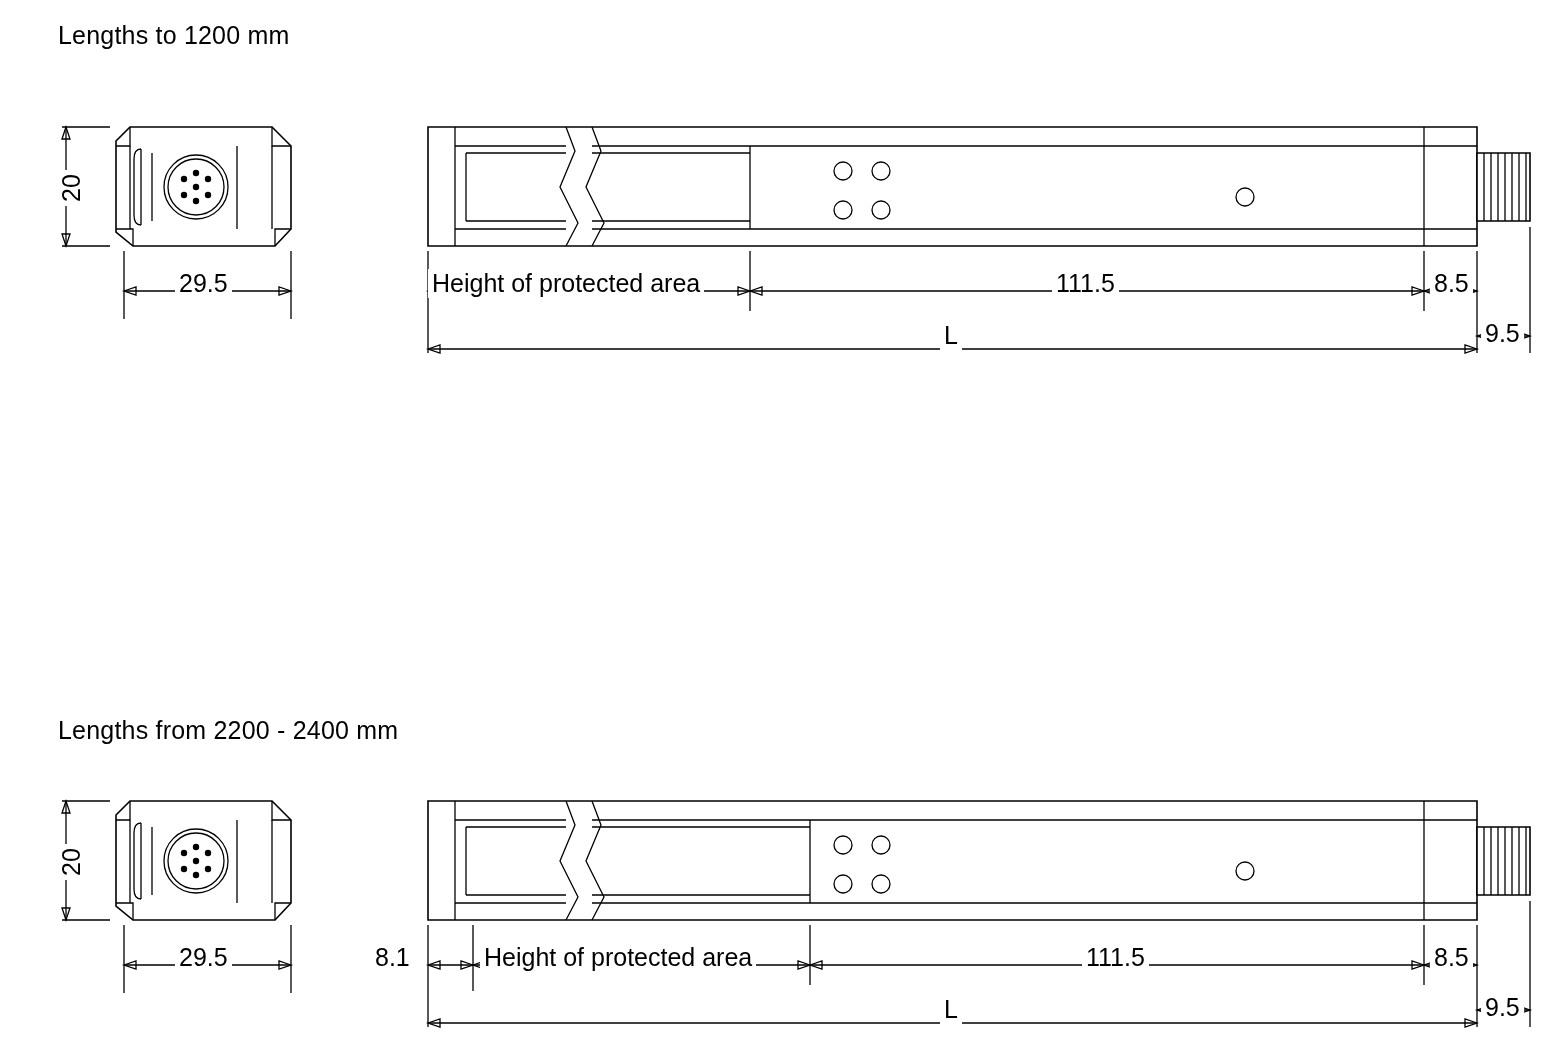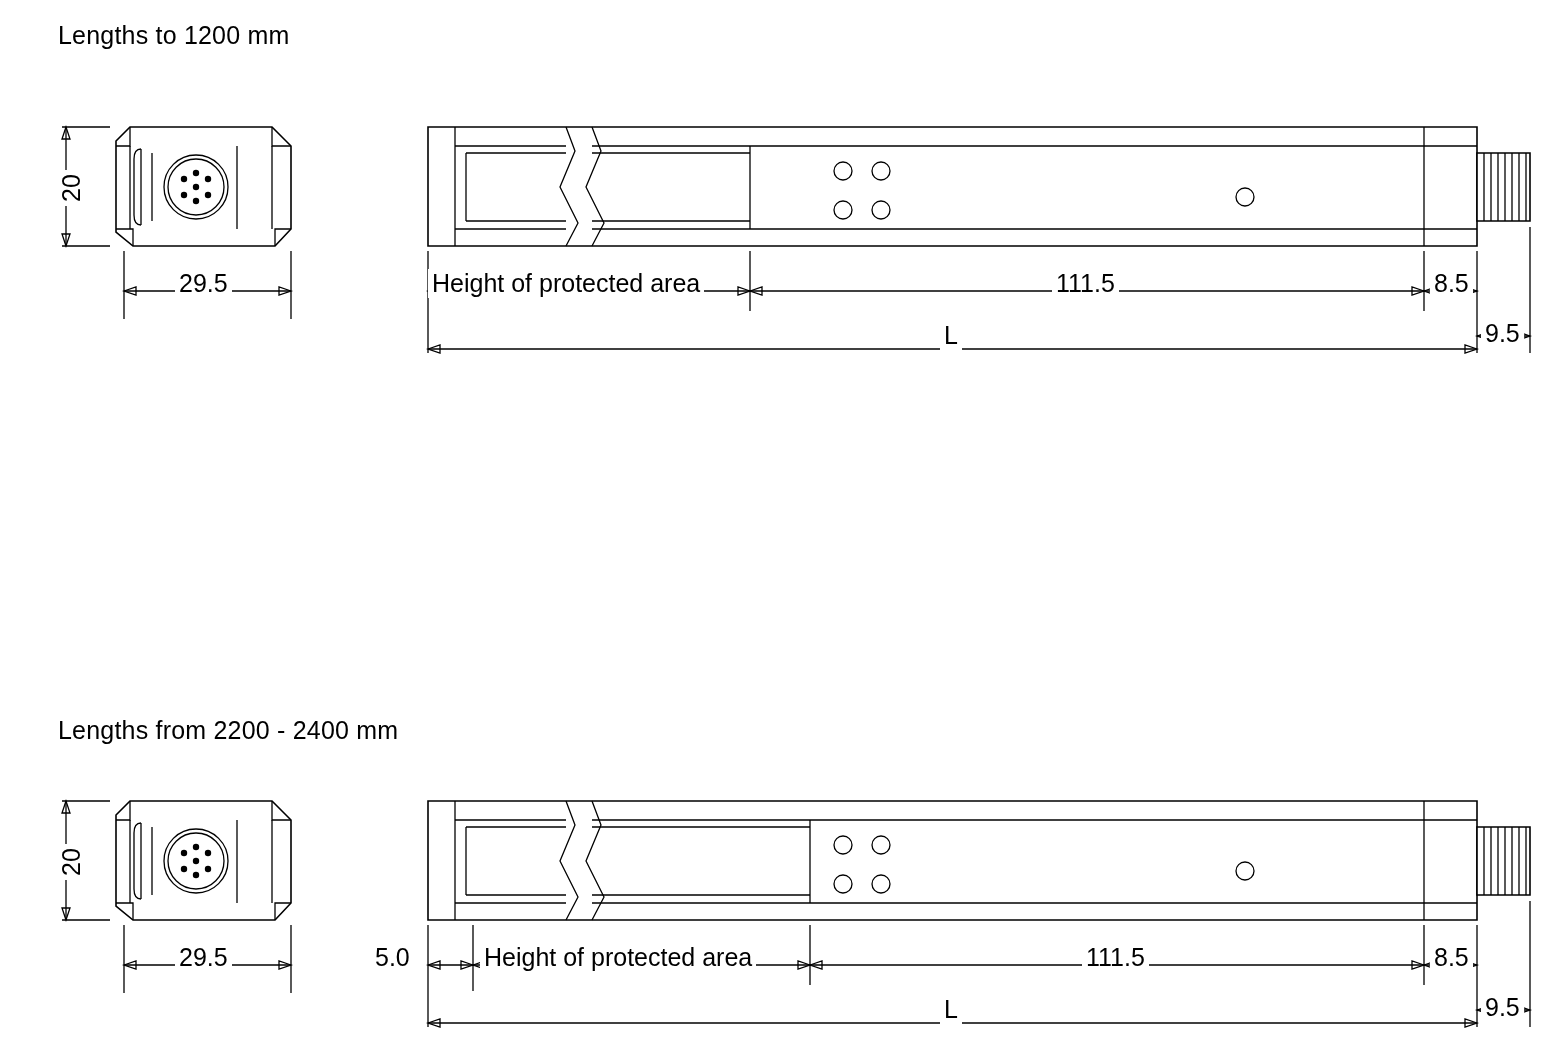--- a/index.html
+++ b/index.html
@@ -234,20 +234,20 @@
       <path class="ln-dim" d="M1477 1022 L1465 1018 L1465 1026 Z" fill="#000"></path>
 
       <path class="ln-dim" d="M1477 1009 L1530 1009"></path>
       <path class="ln-dim" d="M1477 1009 L1489 1005 L1489 1013 Z" fill="#000"></path>
       <path class="ln-dim" d="M1530 1009 L1518 1005 L1518 1013 Z" fill="#000"></path>
     </g>
   </svg>
 
   <div class="dimlabel vert" style="left:57px;top:879px;">20</div>
   <div class="dimlabel" style="left:175px;top:942px;">29.5</div>
-  <div class="dimlabel" style="left:371px;top:942px;">5.0</div>
+  <div class="dimlabel" style="left:371px;top:942px;">8.1</div>
   <div class="dimlabel" style="left:480px;top:942px;">Height of protected area</div>
   <div class="dimlabel" style="left:1082px;top:942px;">111.5</div>
   <div class="dimlabel" style="left:1430px;top:942px;">8.5</div>
   <div class="dimlabel" style="left:940px;top:994px;">L</div>
   <div class="dimlabel" style="left:1481px;top:992px;">9.5</div>
 
 </div>
 
 </body></html>

